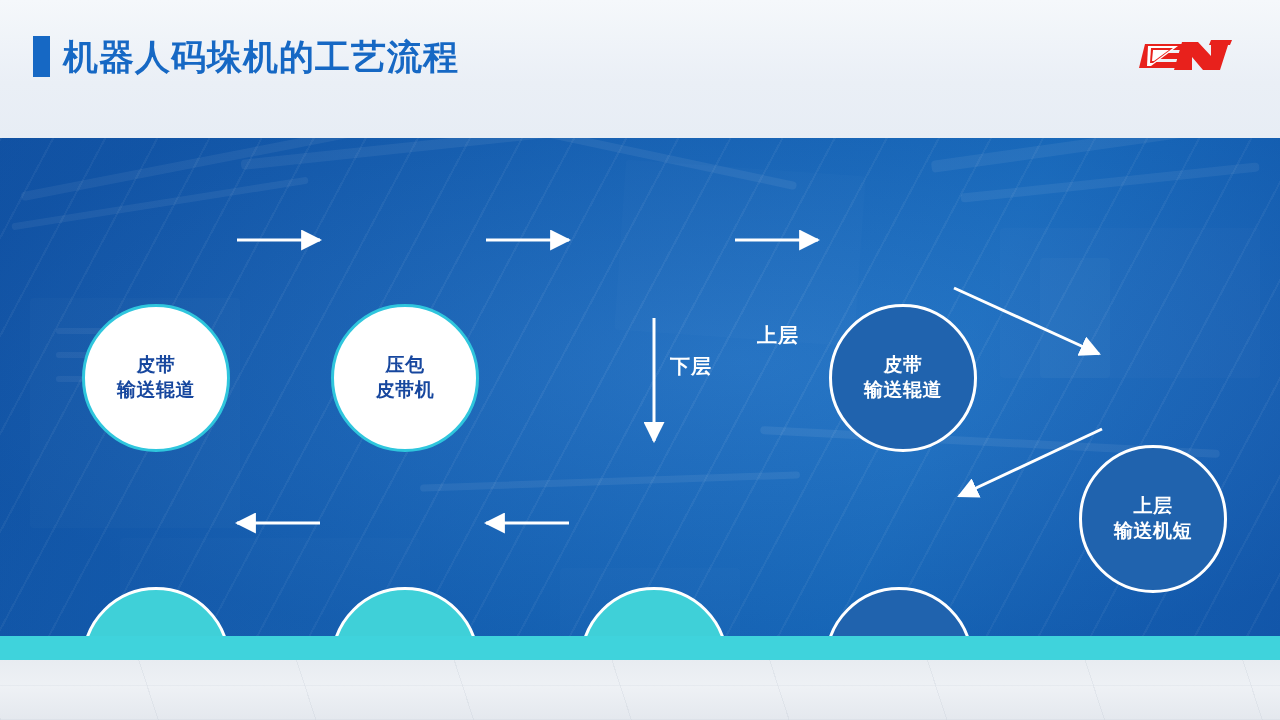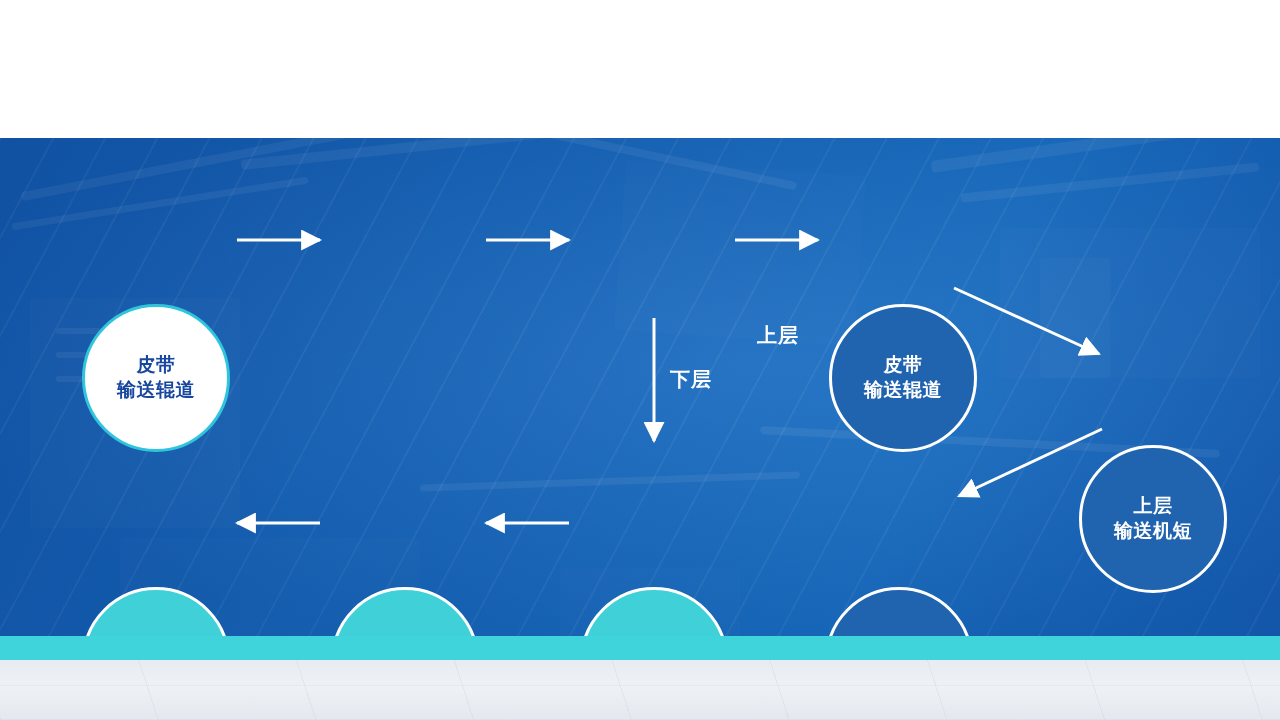--- a/index.html
+++ b/index.html
@@ -101,20 +101,37 @@
     background:
       repeating-linear-gradient(72deg, rgba(160,172,188,.30) 0 1px, rgba(0,0,0,0) 1px 150px),
       repeating-linear-gradient(0deg, rgba(160,172,188,.22) 0 1px, rgba(0,0,0,0) 1px 34px);
   }
 </style>
 </head>
 <body>
 
 <div class="slide">
 
+  <div class="header">
+    <div class="title-wrap">
+      <div class="title-bar"></div>
+      <div class="title-text">机器人码垛机的工艺流程</div>
+    </div>
+
+    <svg class="logo" viewBox="0 0 200 100" aria-hidden="true">
+      <g fill="#e8211c">
+        <path d="M18 26 L98 26 L96 38 L48 38 L44 44 L92 44 L90 56 L40 56 L36 62 L86 62 L84 74 L6 74 Z"></path>
+        <path d="M24 30 L84 30 L30 70 L22 70 Z" fill="#ffffff"></path>
+        <path d="M30 34 L74 34 L34 64 L28 64 Z" fill="#e8211c"></path>
+        <path d="M34 38 L66 38 L36 60 L32 60 Z" fill="#ffffff"></path>
+        <path d="M92 22 L124 22 L150 50 L150 22 L186 22 L168 78 L134 78 L112 52 L112 78 L76 78 Z"></path>
+        <path d="M150 18 L192 18 L188 28 L146 28 Z"></path>
+      </g>
+    </svg>
+  </div>
 
   <div class="stage">
 
     <div class="bg-diag"></div>
     <div class="bg-shapes">
       <i style="left:18px;  top:20px;  width:360px; height:9px;  transform:rotate(-11deg);"></i>
       <i style="left:10px;  top:62px;  width:300px; height:7px;  transform:rotate(-9deg);"></i>
       <i style="left:30px;  top:160px; width:210px; height:230px; opacity:.28;"></i>
       <i style="left:56px;  top:190px; width:150px; height:6px;"></i>
       <i style="left:56px;  top:214px; width:120px; height:6px;"></i>
@@ -157,20 +174,24 @@
 
         <line x1="320" y1="385" x2="237" y2="385"></line>
       </g>
     </svg>
 
     <div class="node white" style="left:82px; top:166px; width:148px; height:148px; font-size:19px;">
       <span>皮带</span>
       <span>输送辊道</span>
     </div>
 
+    <div class="node white" style="left:331px; top:166px; width:148px; height:148px; font-size:19px;">
+      <span>压包</span>
+      <span>皮带机</span>
+    </div>
 
 
     <div class="node navy" style="left:829px; top:166px; width:148px; height:148px; font-size:19px;">
       <span>皮带</span>
       <span>输送辊道</span>
     </div>
 
     <div class="node navy" style="left:1079px; top:307px; width:148px; height:148px; font-size:19px;">
       <span>上层</span>
       <span>输送机短</span>
@@ -190,19 +211,19 @@
       
       
     </div>
 
     <div class="node cyan" style="left:82px; top:449px; width:148px; height:148px; font-size:18px;">
       
       
     </div>
 
     <div class="edge-label" style="left:757px; top:184px;">上层</div>
-    <div class="edge-label" style="left:670px; top:228px;text-align:right;">下层</div>
+    <div class="edge-label" style="left:670px; top:215px;text-align:right;">下层</div>
   </div>
 
   <div class="cyan-bar"></div>
   <div class="footer"></div>
 
 </div>
 
 </body></html>

